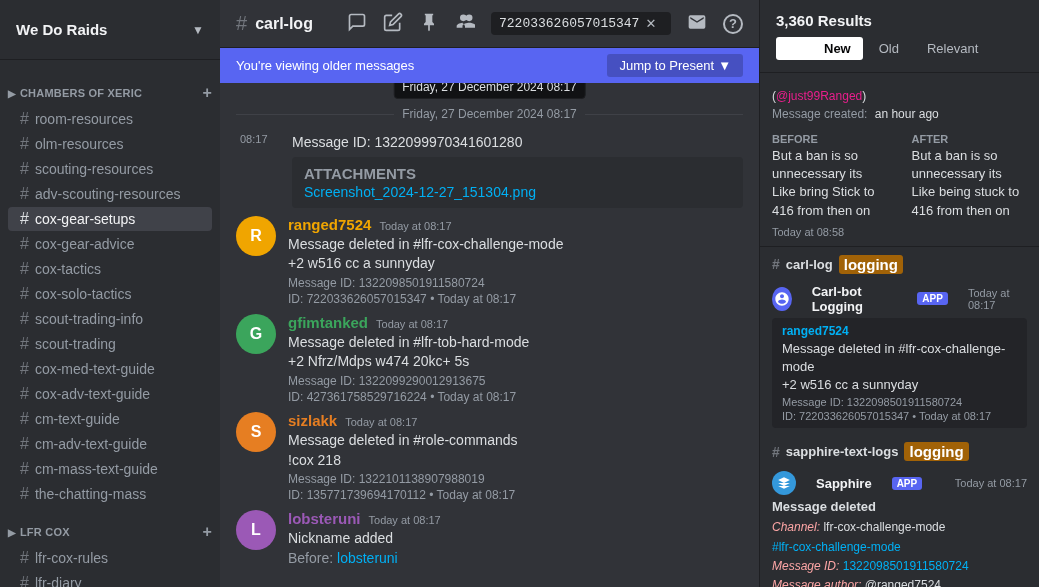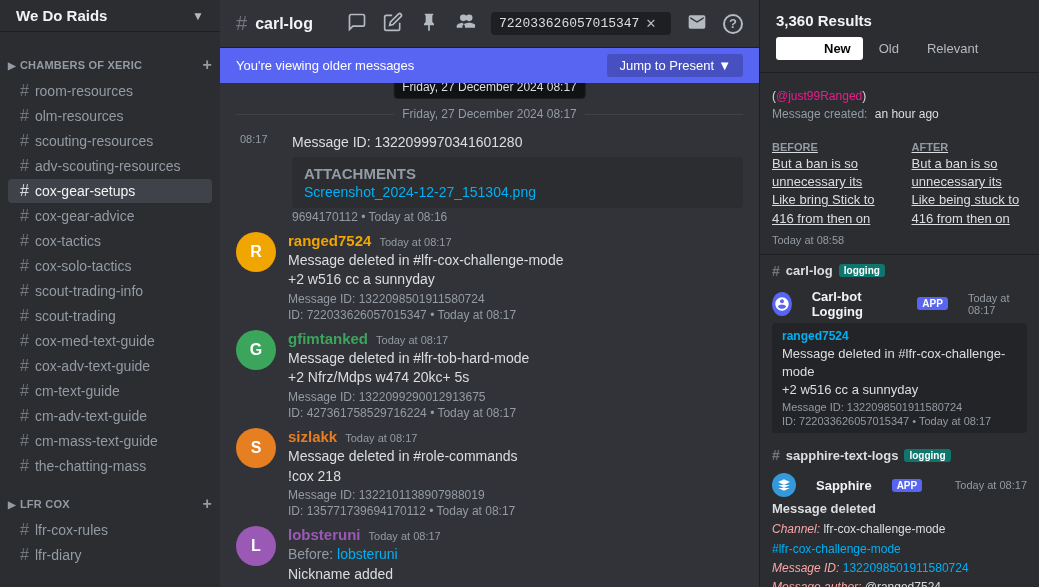--- a/index.html
+++ b/index.html
@@ -20,21 +20,21 @@
       background: #2b2d31;
       display: flex;
       flex-direction: column;
       height: 100%;
       flex-shrink: 0;
     }
     .server-header {
       display: flex;
       align-items: center;
       padding: 0 16px;
-      height: 32px;
+      height: 60px;
       border-bottom: 1px solid #1e1f22;
       cursor: pointer;
       background: #2b2d31;
     }
     .server-header-name {
       font-weight: 600;
       font-size: 15px;
       color: #f2f3f5;
       flex: 1;
     }
@@ -265,22 +265,21 @@
     .search-results-body::-webkit-scrollbar { width: 4px; }
     .search-results-body::-webkit-scrollbar-thumb { background: #1a1b1e; border-radius: 2px; }
 
     .result-item {
       padding: 8px 12px;
       border-bottom: 1px solid #1e1f22;
     }
     .result-edit-row {
       display: flex;
       gap: 24px;
-      margin-top: 20px;
-      text-decoration: underline;
+      margin-top: 12px;
     }
     .result-edit-col {
       flex: 1;
     }
     .result-edit-label {
       font-size: 11px;
       font-weight: 700;
       color: #949ba4;
       text-transform: uppercase;
       margin-bottom: 2px;
@@ -298,23 +297,23 @@
       padding: 8px 12px 4px 12px;
       font-size: 13px;
       color: #dbdee1;
       font-weight: 600;
     }
     .result-channel-header .channel-hash-sm {
       color: #72767d;
       font-size: 14px;
     }
     .logging-badge {
-      background: #0f766e;
+      background: #a16207;
       color: #fff;
-      font-size: 10px;
+      font-size: 15px;
       padding: 1px 5px;
       border-radius: 3px;
       font-weight: 600;
     }
 
     .result-message {
       padding: 6px 12px;
     }
     .result-msg-header {
       display: flex;
@@ -585,21 +584,20 @@
     </div>
 
     <div class="message-group" style="padding-left:72px; position:relative;">
       <span style="position:absolute; left:20px; top:4px; font-size:11px; color:#949ba4; width:40px; text-align:left;">08:17</span>
       <div class="msg-content">
         <div class="msg-text">Message ID: 1322099970341601280</div>
         <div class="msg-attachment">
           <div style="font-size:15px; font-weight:700; color:#949ba4; text-transform:uppercase; margin-bottom:2px;">Attachments</div>
           <div class="attachment-filename">Screenshot_2024-12-27_151304.png</div>
         </div>
-        <div class="msg-subtext">9694170112 • Today at 08:16</div>
       </div>
 
     </div>
 
     <div class="message-group">
       <div class="avatar" style="background:#f0a500;">R</div>
       <div class="msg-content">
         <div class="msg-header">
           <span class="msg-username" style="color:#f0a500;">ranged7524</span>
           <span class="msg-timestamp">Today at 08:17</span>
@@ -639,25 +637,25 @@
       </div>
     </div>
 
     <div class="message-group">
       <div class="avatar" style="background:#9b59b6;">L</div>
       <div class="msg-content">
         <div class="msg-header">
           <span class="msg-username" style="color:#9b59b6;">lobsteruni</span>
           <span class="msg-timestamp">Today at 08:17</span>
         </div>
+        <div class="msg-text">Nickname added</div>
         <div class="msg-text">
           <span style="color:#949ba4;">Before:</span>
           <span style="color:#00b0f4;">lobsteruni</span>
         </div>
-        <div class="msg-text">Nickname added</div>
       </div>
     </div>
   </div>
 </div>
 
 <div class="search-results">
   <div class="search-results-header">
     <div class="results-count">3,360 Results</div>
     <div class="results-tabs">
       <div class="results-tab active">New</div>

